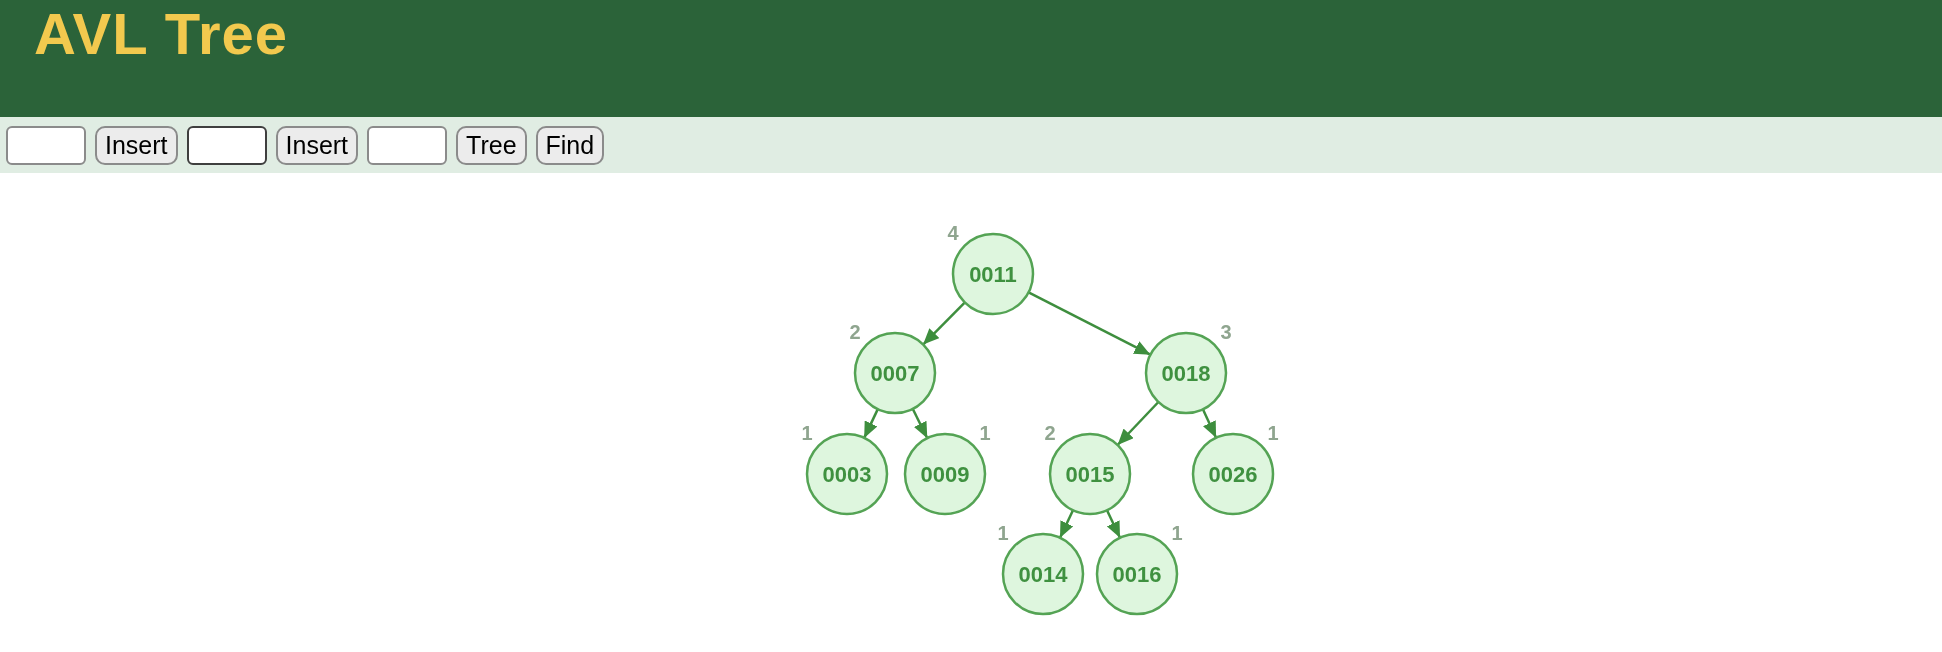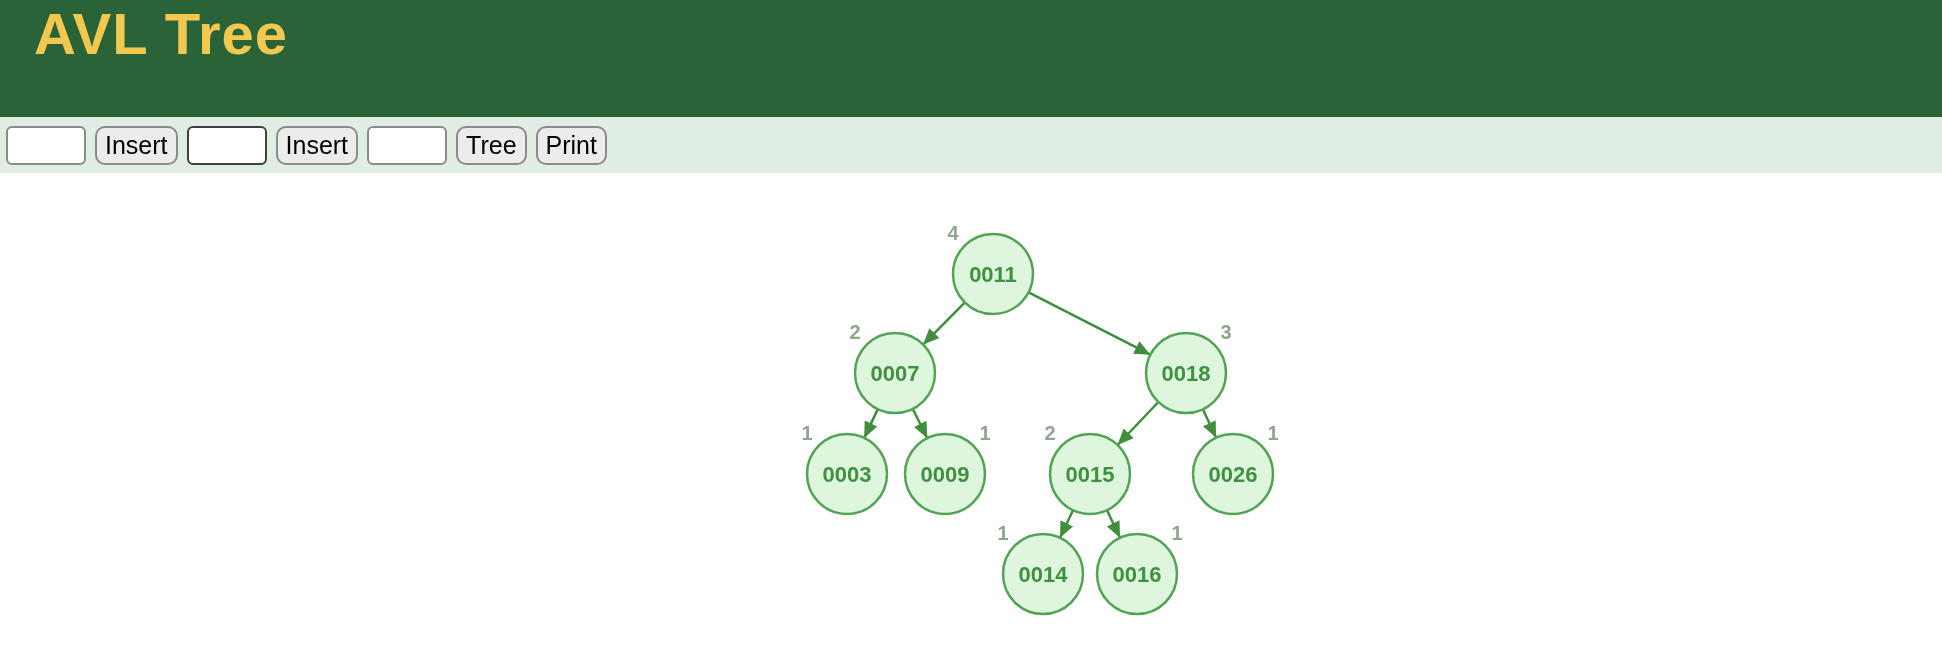--- a/index.html
+++ b/index.html
@@ -113,21 +113,21 @@
     <h1 class="app-title">AVL Tree</h1>
   </div>
 
   <div class="toolbar">
     <input type="text" value="" style="">
     <button>Insert</button>
     <input type="text" class="focused-border" value="" style="">
     <button>Insert</button>
     <input type="text" value="" style="">
     <button>Tree</button>
-    <button>Print</button>
+    <button>Find</button>
   </div>
 
   <svg id="tree-svg" class="tree-area" viewBox="0 0 1942 652" xmlns="http://www.w3.org/2000/svg">
     <defs>
       <marker id="arrow" viewBox="0 0 16 14" markerWidth="16" markerHeight="14" markerUnits="userSpaceOnUse" refX="16" refY="7" orient="auto">
         <path class="arrow-head" d="M0,0 L16,7 L0,14 Z"></path>
       </marker>
     </defs>
   <line x1="964.9" y1="302.4" x2="923.1" y2="344.6" class="tree-edge" marker-end="url(#arrow)"></line>
       <line x1="1028.6" y1="292.3" x2="1150.4" y2="354.7" class="tree-edge" marker-end="url(#arrow)"></line>

